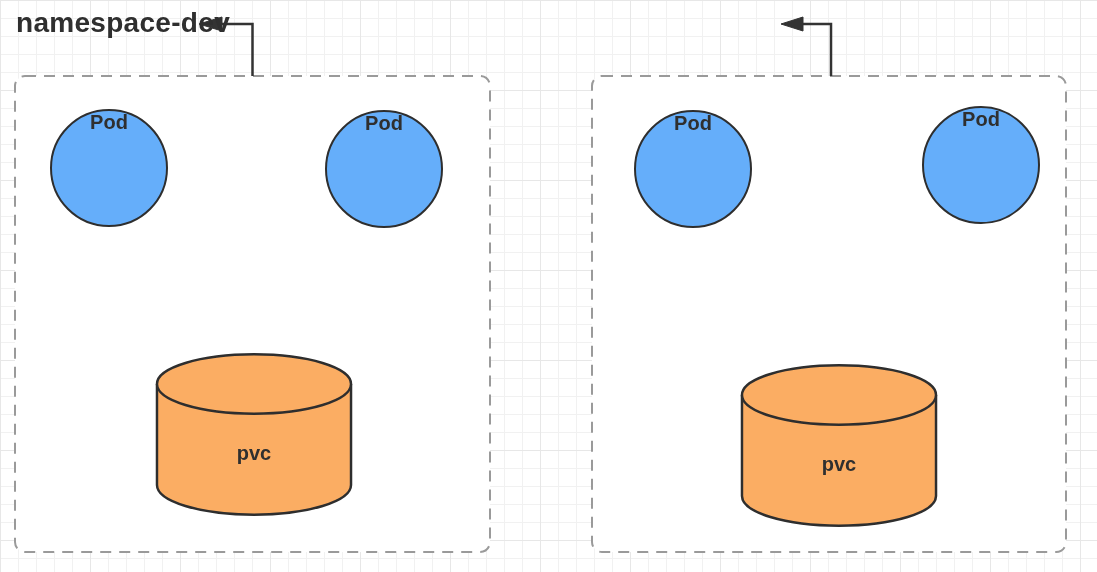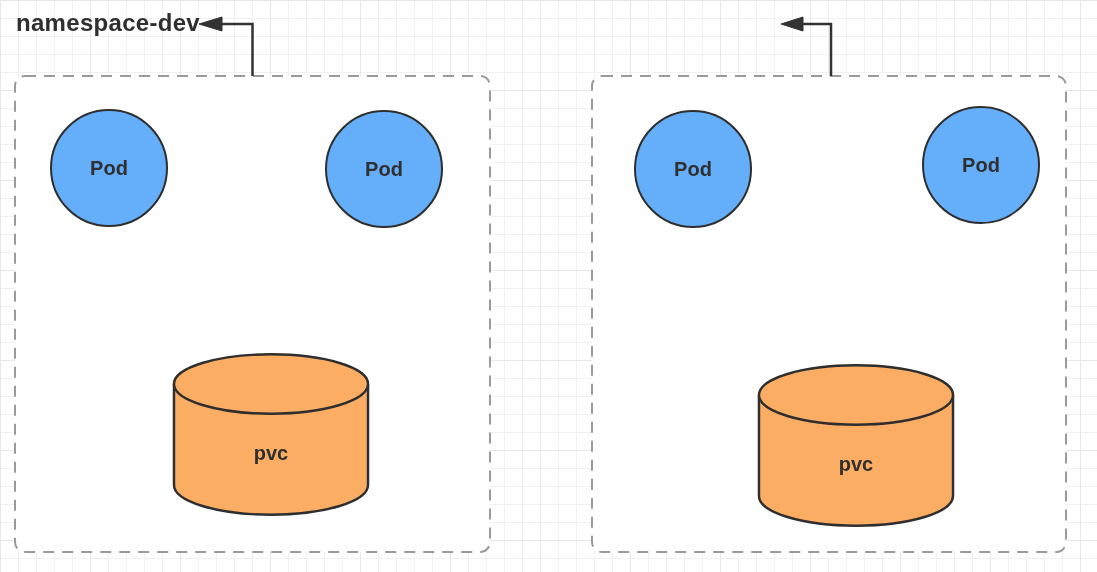--- a/index.html
+++ b/index.html
@@ -42,52 +42,50 @@
   .arrowhead {
     fill: var(--arrow, #333333);
     stroke: var(--arrow, #333333);
     stroke-width: 1;
   }
   .ns-label {
     position: absolute;
     top: 10px;
     height: 26px;
     line-height: 26px;
-    font-size: 24px;
+    font-size: 28px;
     font-weight: bold;
     letter-spacing: 0.3px;
     color: var(--label-text, #2f2f2f);
     white-space: nowrap;
   }
   .ns-label.dev  { left: 16px; }
   .ns-label.test { left: 597px; }
   .pod {
     position: absolute;
     width: 118px;
     height: 118px;
     border-radius: 50%;
     background: var(--pod-fill, #65aefa);
     border: 2.5px solid var(--pod-stroke, #2e2e2e);
     box-sizing: border-box;
     display: flex;
-    align-items: center;
     justify-content: center;
     font-size: 20px;
     font-weight: bold;
     color: var(--label-text, #2f2f2f);
   }
   .pod.p1 { left: 50px;  top: 109px; }
   .pod.p2 { left: 325px; top: 110px; }
   .pod.p3 { left: 634px; top: 110px; }
   .pod.p4 { left: 922px; top: 106px; }
   .pvc {
     position: absolute;
     width: 198px;
     height: 166px;
-    margin-left: 17px;
   }
   .pvc.left  { left: 155px; top: 352px; }
   .pvc.right { left: 740px; top: 363px; }
   .pvc svg { display: block; width: 100%; height: 100%; }
   .pvc-body, .pvc-top {
     fill: var(--pvc-fill, #fbad63);
     stroke: var(--pvc-stroke, #2e2e2e);
     stroke-width: 2.5;
   }
   .pvc-label {

